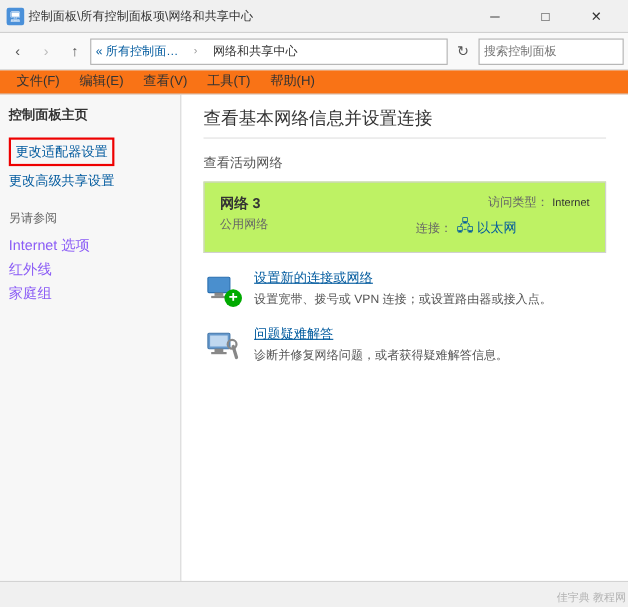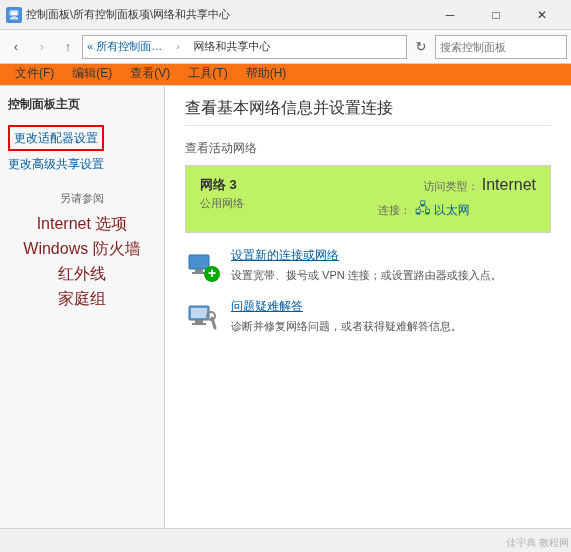--- a/index.html
+++ b/index.html
@@ -184,21 +184,20 @@
       text-decoration: none;
     }
     .sidebar-link-highlighted {
       border: 2px solid #e00;
       padding: 2px 4px;
       margin-bottom: 2px;
       display: inline-block;
     }
     .sidebar-section {
       margin-top: 16px;
-      text-align: center;
     }
     .sidebar-section-title {
       font-size: 11px;
       color: #666;
       margin-bottom: 6px;
     }
 
     
     .content {
       flex: 1;
@@ -245,21 +244,21 @@
     }
     .network-access {
       flex: 1;
       text-align: right;
     }
     .access-label {
       font-size: 11px;
       color: #666;
     }
     .access-value {
-      font-size: 16px;
+      font-size: 10px;
       color: #333;
     }
     .connection-row {
       display: flex;
       align-items: center;
       gap: 4px;
       margin-top: 4px;
     }
     .conn-label {
       font-size: 11px;
@@ -312,22 +311,22 @@
       display: block;
       margin-bottom: 3px;
     }
     .change-item-desc {
       font-size: 11px;
       color: #555;
       line-height: 1.5;
     }
     .another-link {
       display: block;
-      font-size: 16px;
-      color: #7f1d1d;
+      font-size: 13px;
+      color: #8b5cf6;
       cursor: pointer;
       padding: 2px 0;
       text-decoration: none;
     }
 
     
     .watermark {
       position: fixed;
       bottom: 2px;
       right: 2px;
@@ -376,21 +375,20 @@
 <div class="main-area">
 
   <div class="sidebar">
     <div class="sidebar-title">控制面板主页</div>
     <a class="sidebar-link sidebar-link-highlighted">更改适配器设置</a>
     <a class="sidebar-link">更改高级共享设置</a>
 
     <div class="sidebar-section">
       <div class="sidebar-section-title">另请参阅</div>
       <a class="another-link">Internet 选项</a>
-      <a class="another-link">Windows 防火墙</a>
       <a class="another-link">红外线</a>
       <a class="another-link">家庭组</a>
     </div>
   </div>
 
   <div class="content">
     <div class="content-title">查看基本网络信息并设置连接</div>
 
     <div class="section-label">查看活动网络</div>
 

